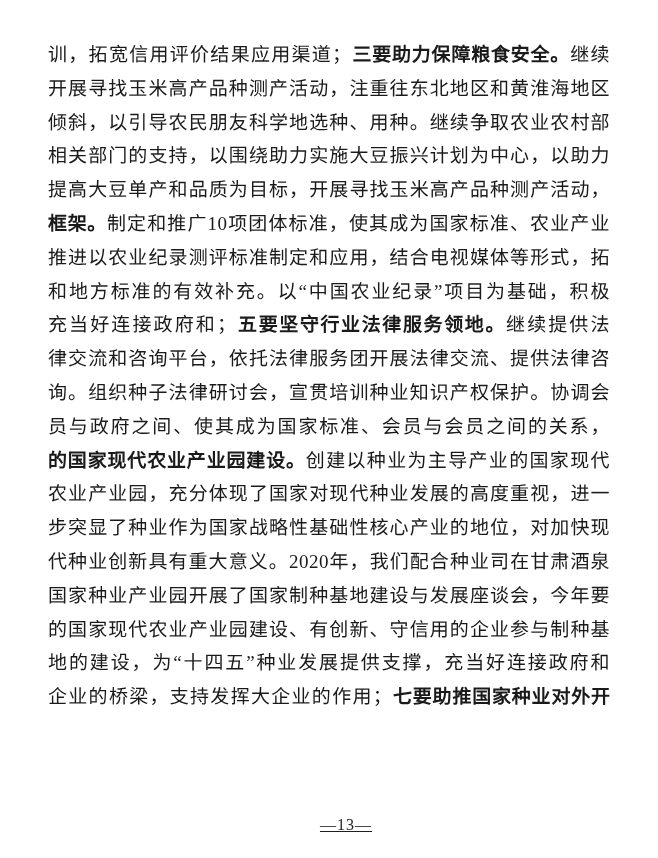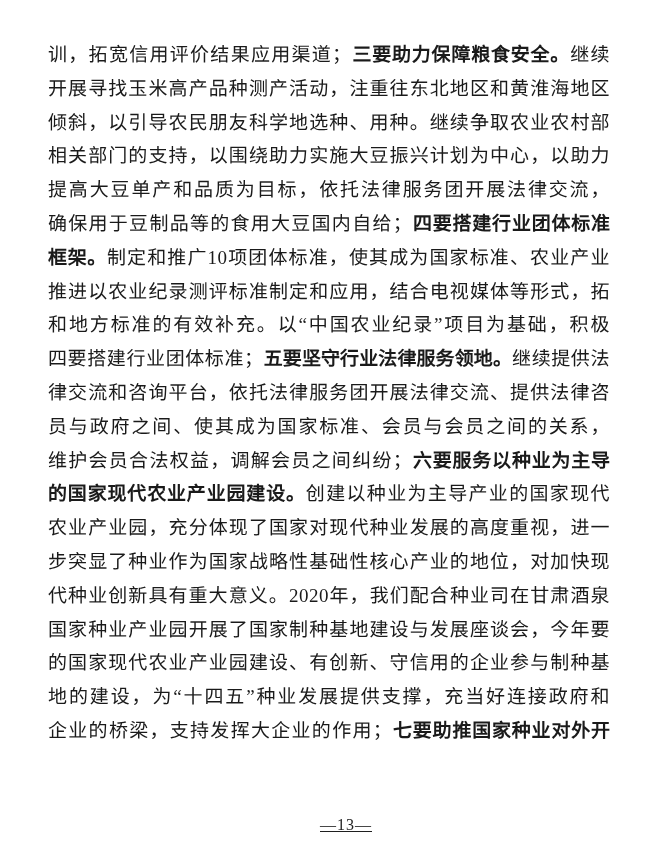--- a/index.html
+++ b/index.html
@@ -61,29 +61,28 @@
 </style>
 </head>
 <body>
 
 <div class="doc-page">
   <div class="doc-body">
       <div class="line"><span class="seg">训，拓宽信用评价结果应用渠道；</span><span class="seg bold">三要助力保障粮食安全。</span><span class="seg">继续</span></div>
       <div class="line"><span class="seg">开展寻找玉米高产品种测产活动，注重往东北地区和黄淮海地区</span></div>
       <div class="line"><span class="seg">倾斜，以引导农民朋友科学地选种、用种。继续争取农业农村部</span></div>
       <div class="line"><span class="seg">相关部门的支持，以围绕助力实施大豆振兴计划为中心，以助力</span></div>
-      <div class="line"><span class="seg">提高大豆单产和品质为目标，依托法律服务团开展法律交流，</span></div>
-      <div class="line"><span class="seg">确保用于豆制品等的食用大豆国内自给；</span><span class="seg bold">四要搭建行业团体标准</span></div>
+      <div class="line"><span class="seg">提高大豆单产和品质为目标，开展寻找玉米高产品种测产活动，</span></div>
       <div class="line"><span class="seg bold">框架。</span><span class="seg">制定和推广10项团体标准，使其成为国家标准、农业产业园</span></div>
       <div class="line"><span class="seg">推进以农业纪录测评标准制定和应用，结合电视媒体等形式，拓</span></div>
       <div class="line"><span class="seg">和地方标准的有效补充。以“中国农业纪录”项目为基础，积极</span></div>
-      <div class="line"><span class="seg">四要搭建行业团体标准；</span><span class="seg bold">五要坚守行业法律服务领地。</span><span class="seg">继续提供法</span></div>
+      <div class="line"><span class="seg">充当好连接政府和；</span><span class="seg bold">五要坚守行业法律服务领地。</span><span class="seg">继续提供法</span></div>
       <div class="line"><span class="seg">律交流和咨询平台，依托法律服务团开展法律交流、提供法律咨</span></div>
+      <div class="line"><span class="seg">询。组织种子法律研讨会，宣贯培训种业知识产权保护。协调会</span></div>
       <div class="line"><span class="seg">员与政府之间、使其成为国家标准、会员与会员之间的关系，</span></div>
-      <div class="line"><span class="seg">维护会员合法权益，调解会员之间纠纷；</span><span class="seg bold">六要服务以种业为主导</span></div>
       <div class="line"><span class="seg bold">的国家现代农业产业园建设。</span><span class="seg">创建以种业为主导产业的国家现代</span></div>
       <div class="line"><span class="seg">农业产业园，充分体现了国家对现代种业发展的高度重视，进一</span></div>
       <div class="line"><span class="seg">步突显了种业作为国家战略性基础性核心产业的地位，对加快现</span></div>
       <div class="line"><span class="seg">代种业创新具有重大意义。2020年，我们配合种业司在甘肃酒泉</span></div>
       <div class="line"><span class="seg">国家种业产业园开展了国家制种基地建设与发展座谈会，今年要</span></div>
       <div class="line"><span class="seg">的国家现代农业产业园建设、有创新、守信用的企业参与制种基</span></div>
       <div class="line"><span class="seg">地的建设，为“十四五”种业发展提供支撑，充当好连接政府和</span></div>
       <div class="line"><span class="seg">企业的桥梁，支持发挥大企业的作用；</span><span class="seg bold">七要助推国家种业对外开</span></div>
     </div>
   <div class="page-footer">—13—</div>

